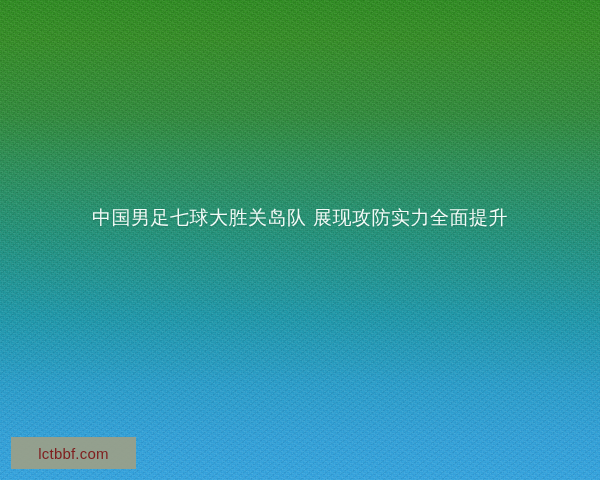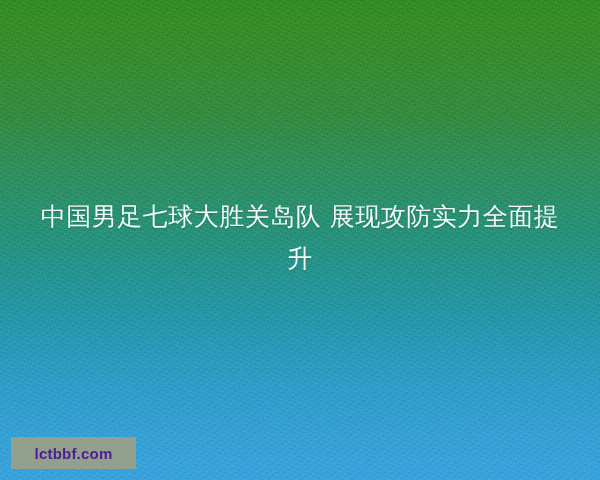--- a/index.html
+++ b/index.html
@@ -68,21 +68,21 @@
     left: 0;
     right: 0;
     top: 196px;
     padding: 0 30px;
     text-align: center;
     pointer-events: none;
   }
 
   #headline {
     color: #f2fbf7;
-    font-size: 25px;
+    font-size: 19px;
     line-height: 42px;
     font-weight: 400;
     letter-spacing: 0.5px;
     text-shadow: 0 1px 2px rgba(0,0,0,0.18);
     white-space: pre-wrap;
   }
 
   
   #watermark {
     position: absolute;
@@ -90,24 +90,24 @@
     top: 437px;
     width: 125px;
     height: 32px;
     background: rgba(155,160,136,0.92);
     display: flex;
     align-items: center;
     justify-content: center;
   }
 
   #watermark-text {
-    color: #4c1d95;
+    color: #7f1d1d;
     font-size: 15px;
     line-height: 1;
-    font-weight: 700;
+    font-weight: 400;
     letter-spacing: 0.2px;
     font-family: "Liberation Sans", "DejaVu Sans", sans-serif;
   }
 </style>
 </head>
 <body>
 
 <div id="poster">
 
   <div id="gradient-layer"></div>

